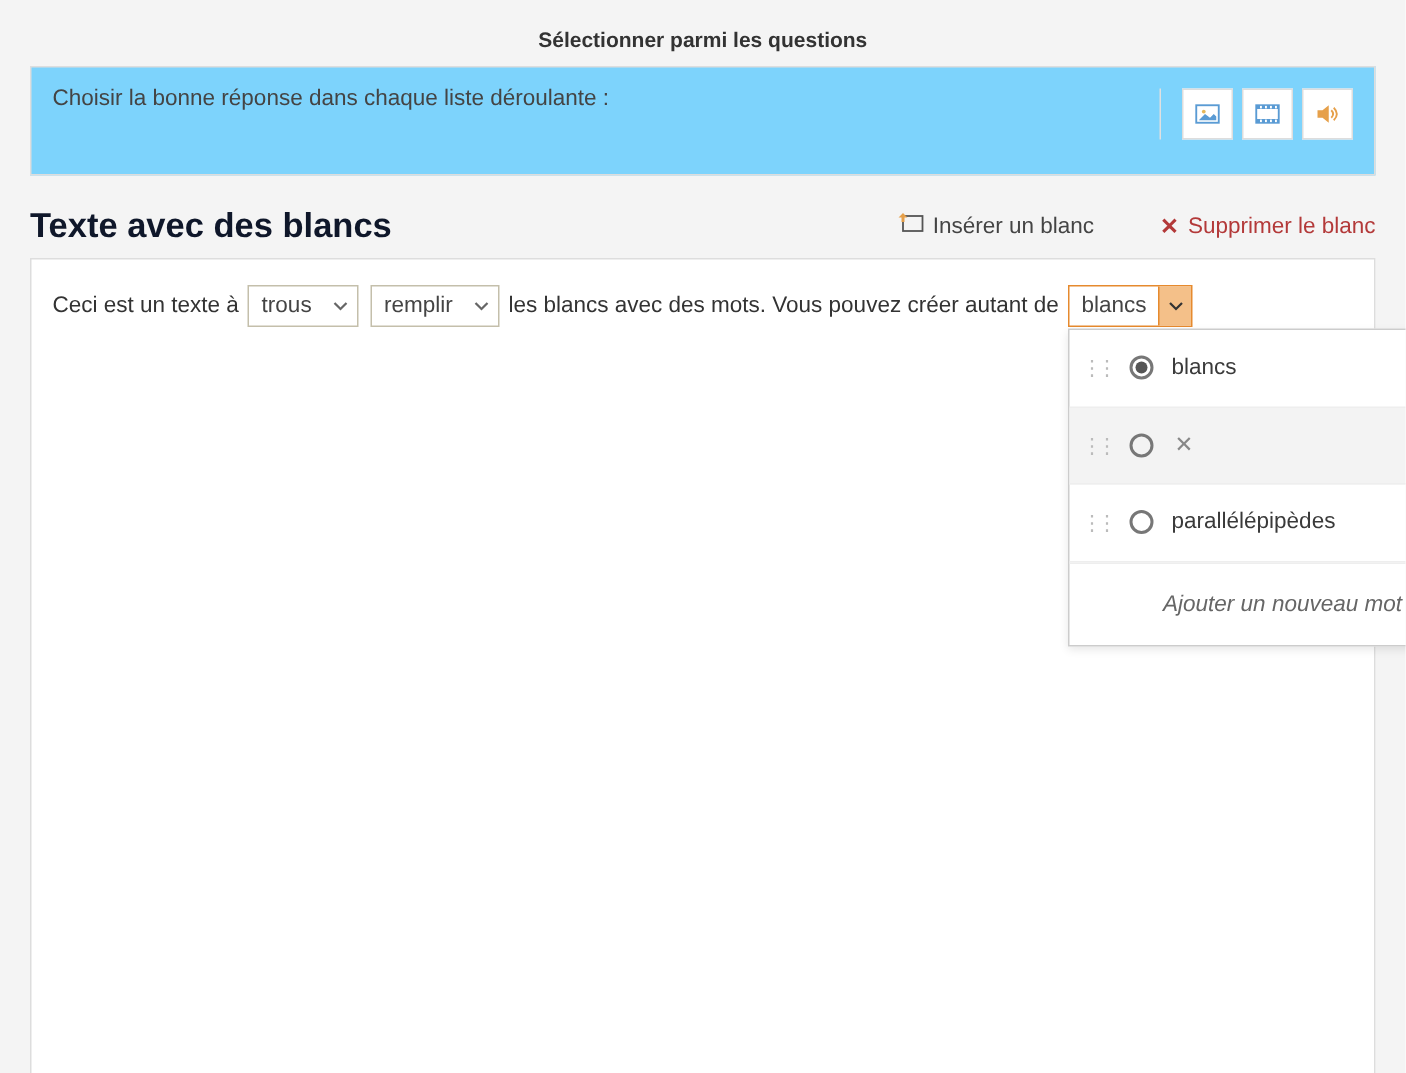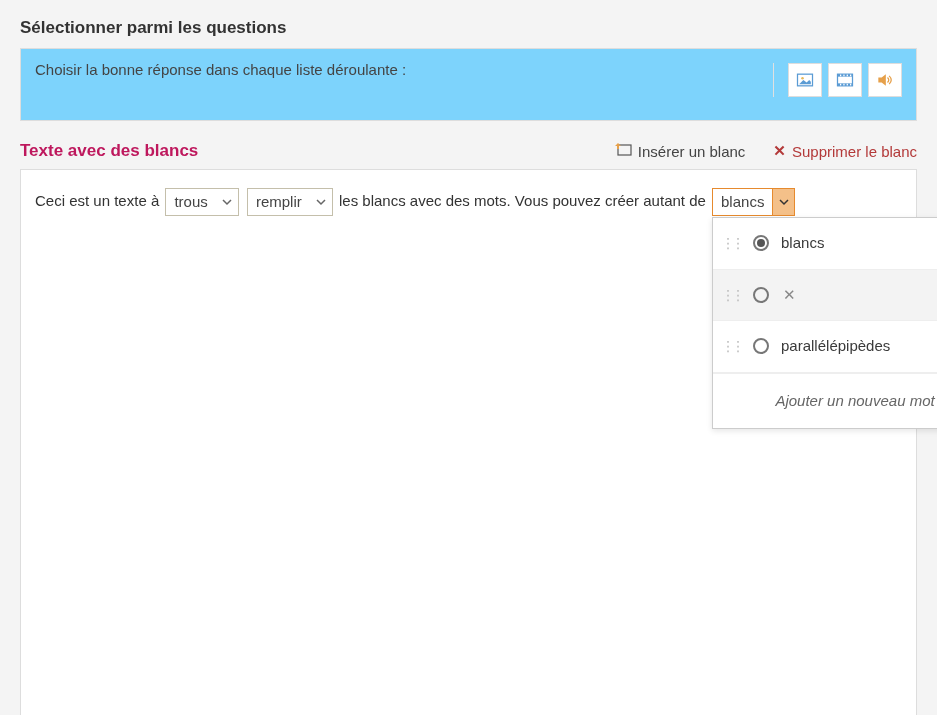--- a/index.html
+++ b/index.html
@@ -7,23 +7,24 @@
     margin: 0;
     padding: 0;
     background: #f4f4f4;
     font-family: "Segoe UI", Arial, sans-serif;
     font-size: 15px;
     color: #333;
     width: 937px;
   }
   .section-header {
     padding: 18px 20px 10px 20px;
-    font-size: 17px;
+    font-size: 14px;
     font-weight: 600;
     color: #333;
+    text-align: center;
   }
   .panel {
     margin: 0 20px 12px 20px;
     background: #7dd3fc;
     border: 1px solid #ddd;
   }
   .question-panel {
     display: flex;
     align-items: flex-start;
     padding: 12px 14px 42px 14px;
@@ -53,27 +54,27 @@
     cursor: pointer;
   }
   .media-btn svg { width: 20px; height: 20px; }
   .blanks-header-row {
     display: flex;
     align-items: center;
     padding: 8px 20px 8px 20px;
   }
   .blanks-header-title {
     flex: 1;
-    font-size: 17px;
+    font-size: 23px;
     font-weight: 600;
-    color: #be185d;
+    color: #0f172a;
   }
   .blanks-actions {
     display: flex;
-    gap: 28px;
+    gap: 44px;
     align-items: center;
   }
   .blanks-action {
     display: flex;
     align-items: center;
     gap: 6px;
     cursor: pointer;
     color: #444;
     font-size: 15px;
   }

